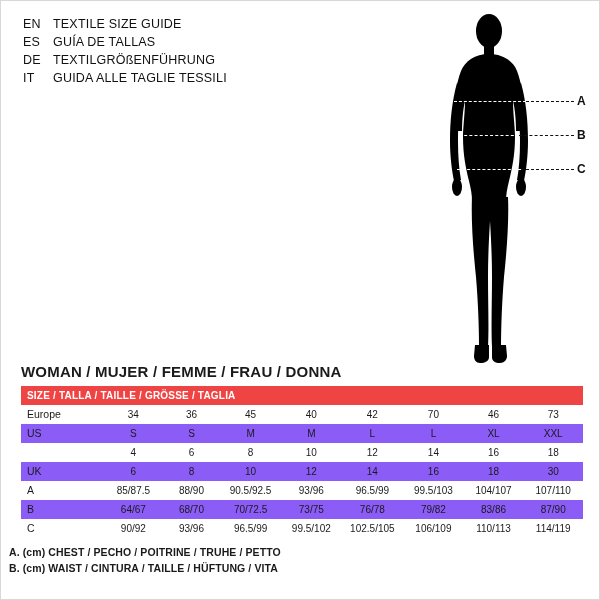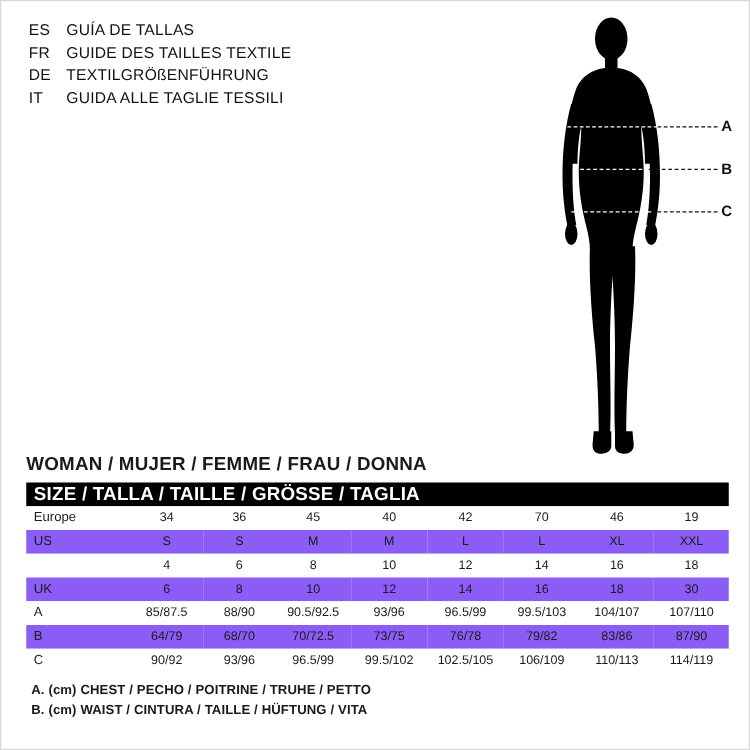--- a/index.html
+++ b/index.html
@@ -90,66 +90,66 @@
     width: 562px;
     border-collapse: collapse;
     font-size: 10.5px;
   }
   .size-table td {
     padding: 2px 0 2px 0;
     height: 15px;
     line-height: 13px;
   }
   .size-table tr.head td {
-    background: #000000;
+    background: #ef4444;
     color: #ffffff;
     font-weight: bold;
-    font-size: 15px;
+    font-size: 10px;
     padding-left: 6px;
     letter-spacing: 0.2px;
   }
   .size-table tr.shade td { background: #8b5cf6; }
   .size-table tr.plain td { background: #ffffff; margin-top: 16px; }
   .col-label {
     width: 90px;
     padding-left: 6px !important;
     text-align: left;
     font-size: 10.5px;
   }
   .cell {
     text-align: center;
     width: 67px;
     font-size: 10px;
   }
 
   
   .notes {
     position: absolute;
-    left: 24px;
+    left: 8px;
     top: 543px;
     font-size: 10.5px;
     font-weight: bold;
     line-height: 16px;
     letter-spacing: 0.1px;
   }
   .note-row { height: 16px; }
 </style>
 </head>
 <body>
 
 <div class="page">
 
   <div class="lang-block">
     <div class="lang-row">
+      <span class="lang-code">EN</span>
+      <span class="lang-text">TEXTILE SIZE GUIDE</span>
+    </div>
+    <div class="lang-row">
       <span class="lang-code">ES</span>
       <span class="lang-text">GUÍA DE TALLAS</span>
-    </div>
-    <div class="lang-row">
-      <span class="lang-code">FR</span>
-      <span class="lang-text">GUIDE DES TAILLES TEXTILE</span>
     </div>
     <div class="lang-row">
       <span class="lang-code">DE</span>
       <span class="lang-text">TEXTILGRÖßENFÜHRUNG</span>
     </div>
     <div class="lang-row">
       <span class="lang-code">IT</span>
       <span class="lang-text">GUIDA ALLE TAGLIE TESSILI</span>
     </div>
   </div>
@@ -227,21 +227,21 @@
       </tr>
       <tr class="plain">
         <td class="col-label">Europe</td>
         <td class="cell">34</td>
         <td class="cell">36</td>
         <td class="cell">45</td>
         <td class="cell">40</td>
         <td class="cell">42</td>
         <td class="cell">70</td>
         <td class="cell">46</td>
-        <td class="cell">19</td>
+        <td class="cell">73</td>
       </tr>
       <tr class="shade">
         <td class="col-label">US</td>
         <td class="cell">S</td>
         <td class="cell">S</td>
         <td class="cell">M</td>
         <td class="cell">M</td>
         <td class="cell">L</td>
         <td class="cell">L</td>
         <td class="cell">XL</td>
@@ -275,21 +275,21 @@
         <td class="cell">88/90</td>
         <td class="cell">90.5/92.5</td>
         <td class="cell">93/96</td>
         <td class="cell">96.5/99</td>
         <td class="cell">99.5/103</td>
         <td class="cell">104/107</td>
         <td class="cell">107/110</td>
       </tr>
       <tr class="shade">
         <td class="col-label">B</td>
-        <td class="cell">64/79</td>
+        <td class="cell">64/67</td>
         <td class="cell">68/70</td>
         <td class="cell">70/72.5</td>
         <td class="cell">73/75</td>
         <td class="cell">76/78</td>
         <td class="cell">79/82</td>
         <td class="cell">83/86</td>
         <td class="cell">87/90</td>
       </tr>
       <tr class="plain">
         <td class="col-label">C</td>

